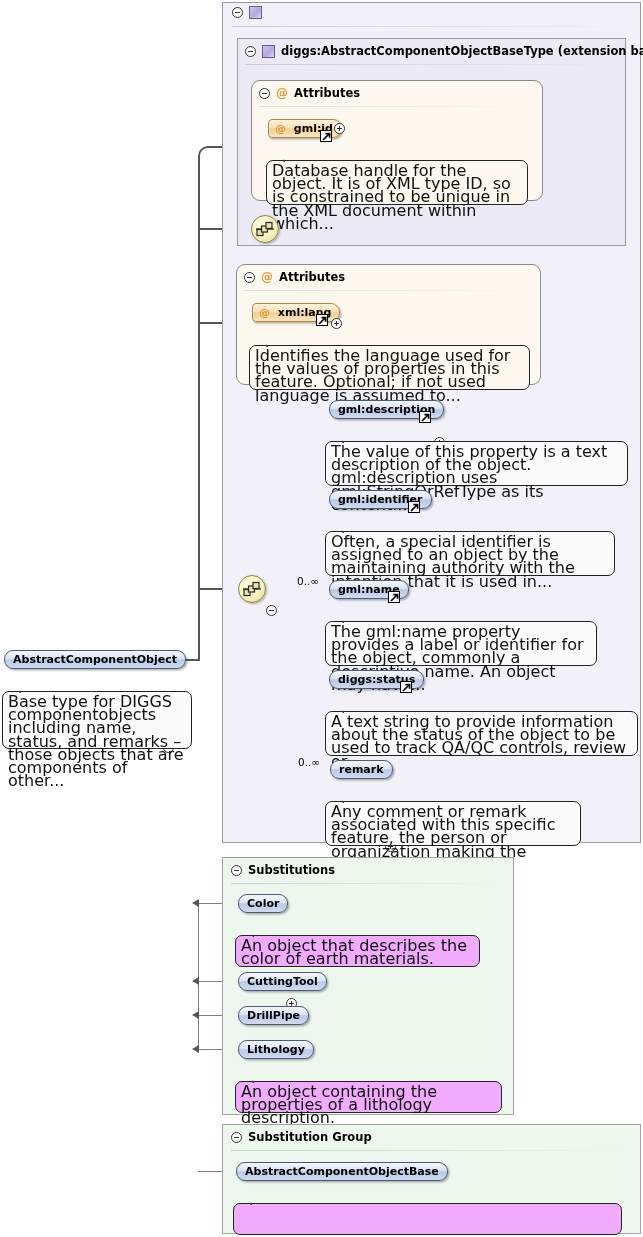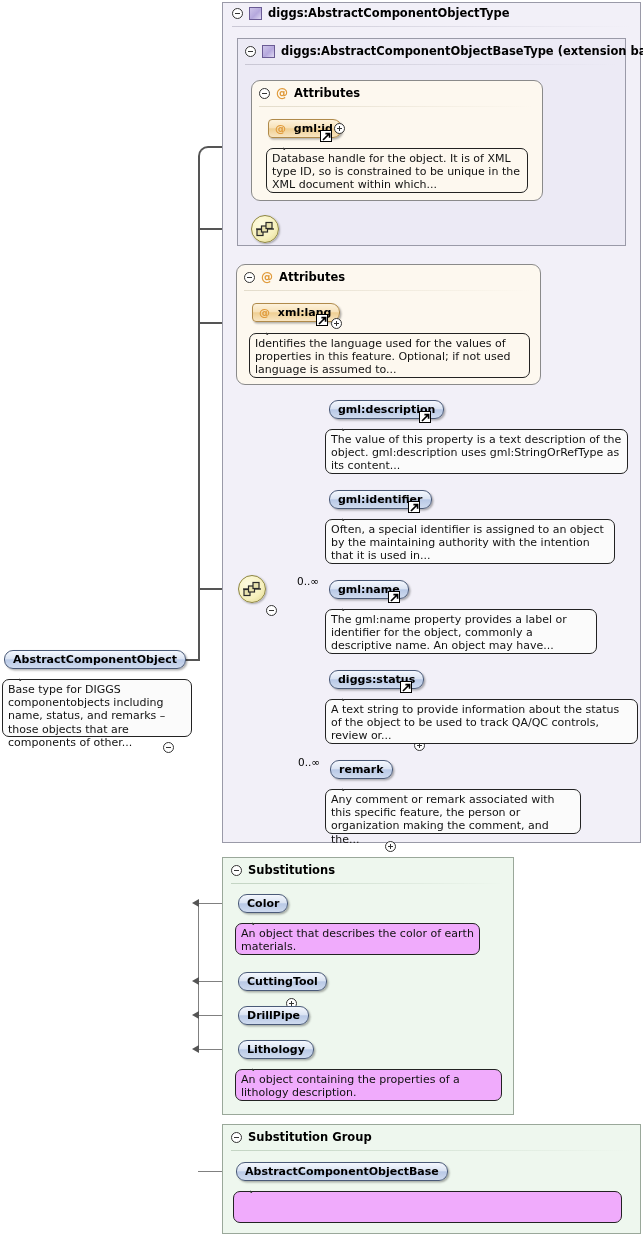--- a/index.html
+++ b/index.html
@@ -173,23 +173,24 @@
   .ref-badge svg { position: absolute; left: 1px; top: 1px; }
 
   
   .doc {
     position: absolute;
     box-sizing: border-box;
     border: 1px solid #222;
     border-radius: 7px;
     background: #fbfbfb;
     padding: 3px 5px 3px 5px;
-    font-size: 11px;
+    font-size: 16px;
     line-height: 13.2px;
     color: #111;
+    margin-top: 12px;
   }
   .doc .tail {
     position: absolute;
     top: -7px;
     width: 14px; height: 8px;
     overflow: hidden;
   }
   .doc .tail::before {
     content: "";
     position: absolute;
@@ -244,21 +245,20 @@
   <div class="arrow-left" style="left:192px; top:1045px;"></div>
 
   <div class="line-h" style="left:198px; top:1171px; width:38px;"></div>
 </div>
 
 <div class="panel panel-type" style="left:222px; top:2px; width:419px; height:841px;">
 </div>
 <div class="panel-head" style="left:232px; top:6px;">
   <span class="toggle"></span>
   <span class="icon-type"></span>
-  <span>diggs:AbstractComponentObjectType</span>
 </div>
 <div class="panel-rule" style="left:232px; top:26px; width:399px;"></div>
 
 <div class="panel panel-type-inner" style="left:237px; top:38px; width:389px; height:208px;"></div>
 <div class="panel-head" style="left:245px; top:44px;">
   <span class="toggle"></span>
   <span class="icon-type"></span>
   <span>diggs:AbstractComponentObjectBaseType (extension base)</span>
 </div>
 <div class="panel-rule" style="left:245px; top:64px; width:372px;"></div>

